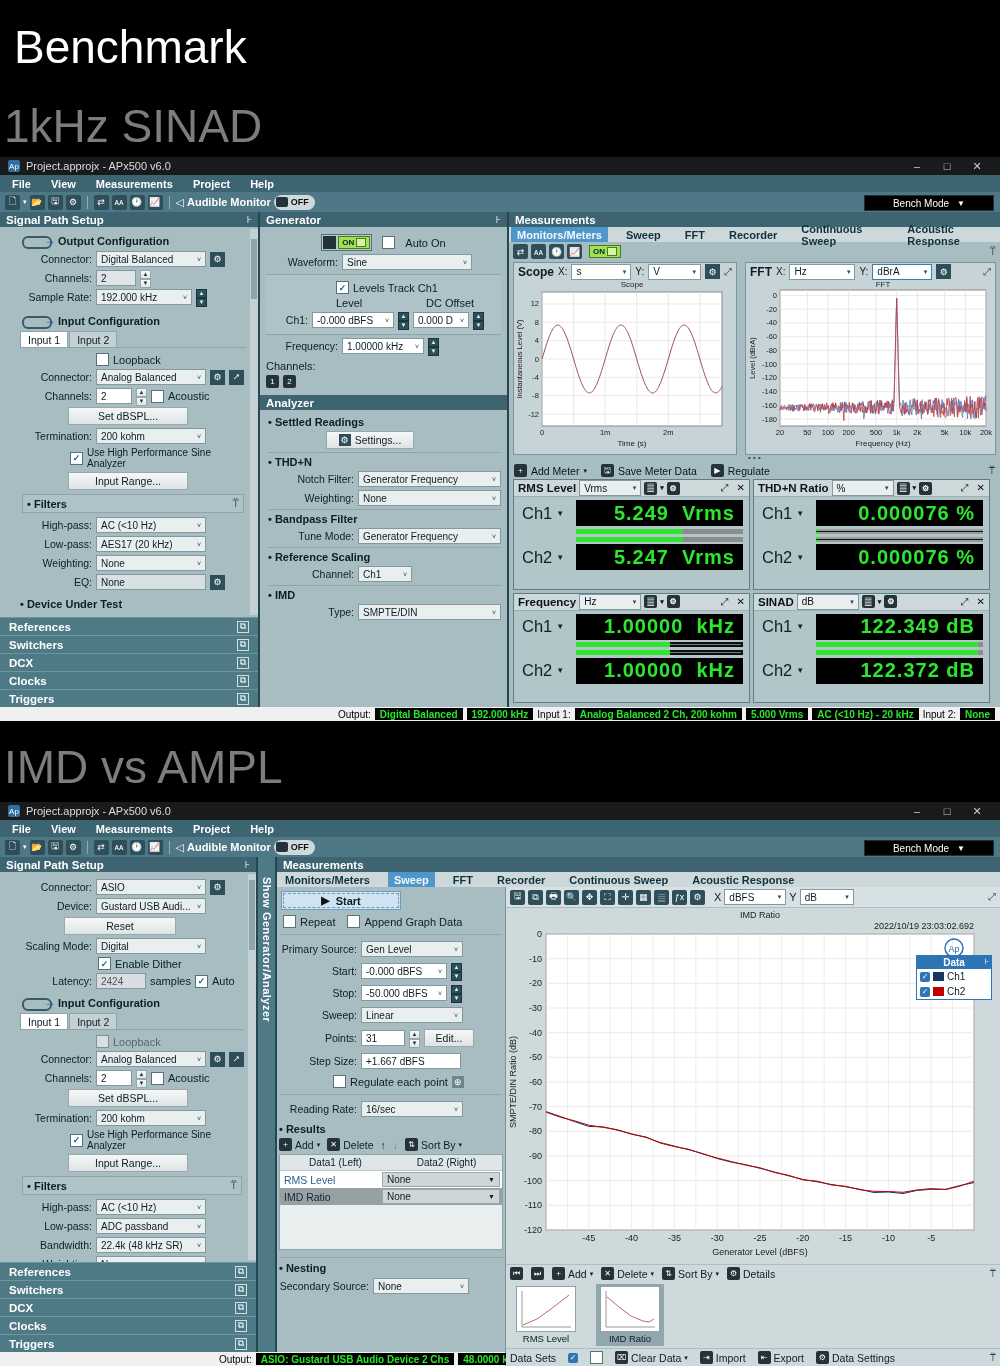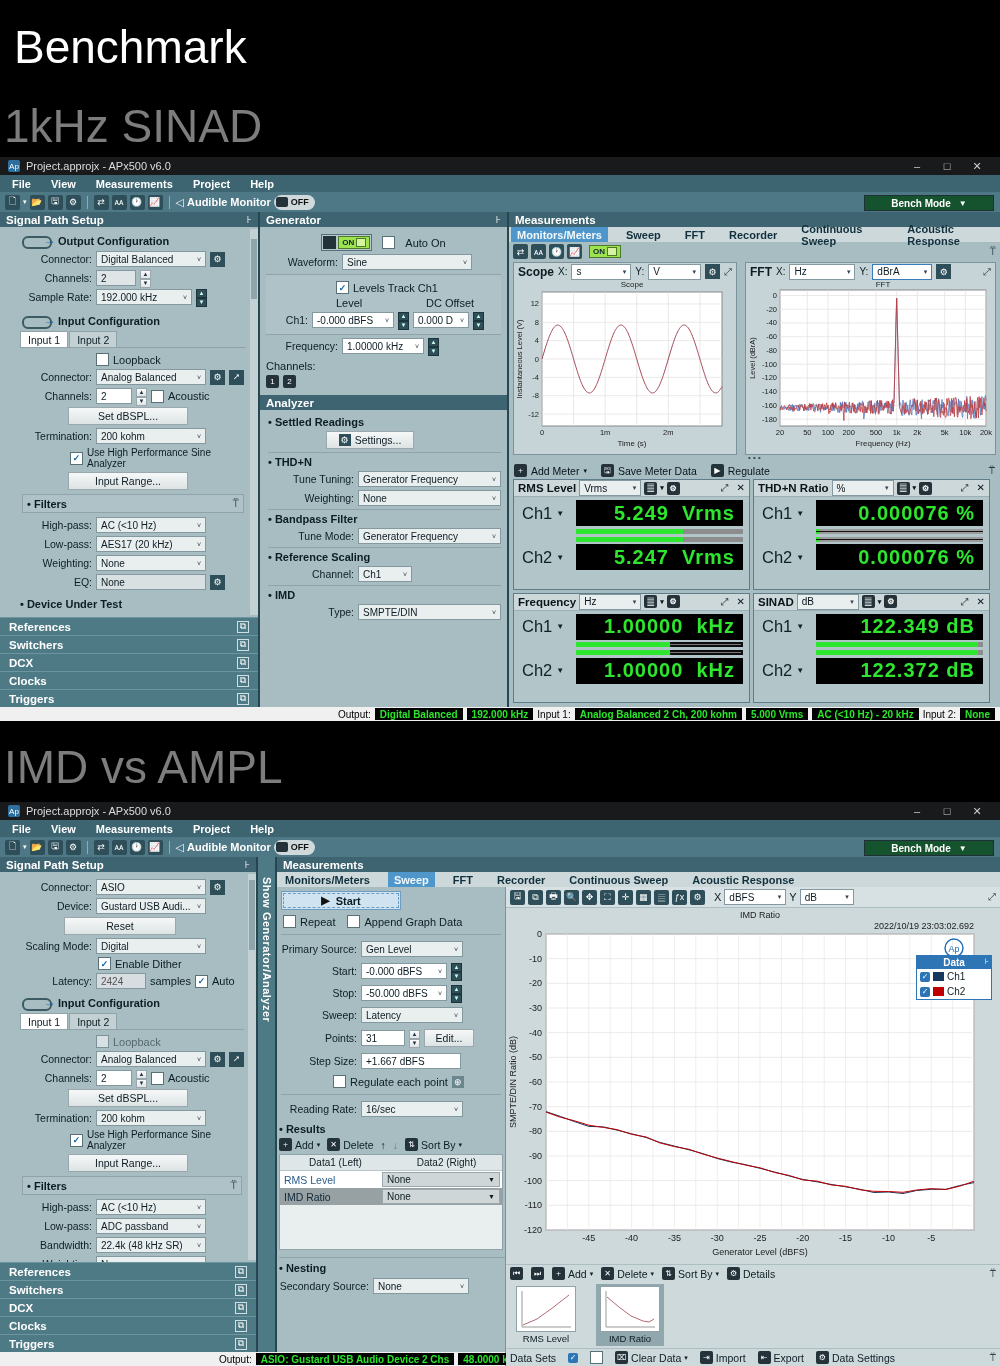--- a/index.html
+++ b/index.html
@@ -13,21 +13,21 @@
   .tbar{height:18px;background:#191a1c;color:#ddd;display:flex;align-items:center;padding:0 8px;gap:6px;font-size:11px;}
   .applogo{width:12px;height:12px;background:#2f6f9f;color:#fff;font-size:8px;display:flex;align-items:center;justify-content:center;border-radius:2px;}
   .winbtns{margin-left:auto;display:flex;gap:0;color:#ccc;}
   .winbtns span{width:30px;text-align:center;font-size:11px;}
   .menubar{height:17px;background:#3c6471;display:flex;align-items:center;gap:20px;color:#fff;font-weight:bold;padding:0 12px;font-size:11px;}
   .toolbar{height:20px;background:#4e7885;display:flex;align-items:center;gap:3px;padding:0 5px;position:relative;color:#fff;}
   .ticon{width:15px;height:15px;background:#2e4f59;color:#fff;display:flex;align-items:center;justify-content:center;font-size:9px;border-radius:2px;flex:0 0 auto;}
   .tsep{width:1px;height:13px;background:#8fabb4;margin:0 3px;}
   .offpill{background:#cfd8da;border-radius:8px;height:13px;display:flex;align-items:center;padding:1px 6px 1px 2px;color:#111;font-size:9px;font-weight:bold;gap:3px;}
   .offknob{width:12px;height:10px;background:#24333a;border-radius:2px;}
-  .benchbtn{position:absolute;right:6px;top:3px;width:128px;height:14px;background:#14532d;color:#fff;font-weight:bold;display:flex;align-items:center;justify-content:center;gap:8px;font-size:10px;border:1px solid #1e2f36;text-align:center;}
+  .benchbtn{position:absolute;right:6px;top:3px;width:128px;height:14px;background:#000000;color:#fff;font-weight:normal;display:flex;align-items:center;justify-content:center;gap:8px;font-size:10px;border:1px solid #1e2f36;text-align:center;}
   .content{height:495px;display:flex;gap:2px;background:#274750;}
   .statusbar{height:14px;background:#f0f0f0;display:flex;align-items:center;gap:4px;padding:0 5px;font-size:10px;color:#000;justify-content:flex-end;}
   .badge{background:#000;color:#29e629;padding:0 5px;height:12px;display:flex;align-items:center;font-size:10px;font-weight:bold;white-space:nowrap;}
 
   .panel{background:#a7bdc2;display:flex;flex-direction:column;}
   .phead{height:15px;background:#3d6470;color:#fff;font-weight:bold;padding:0 6px;display:flex;align-items:center;font-size:11.5px;flex:0 0 auto;}
   .phead .pin{margin-left:auto;font-weight:normal;font-size:10px;}
   .pbody{flex:1;overflow:hidden;position:relative;padding:4px 6px 0 20px;}
   .frow{display:flex;align-items:center;margin:3px 0;gap:4px;}
   .flbl{width:72px;text-align:right;color:#0d1d24;flex:0 0 auto;font-size:10.5px;}
@@ -389,21 +389,21 @@
       <div style="padding:3px 6px;flex:1">
         <div class="secttl">• <span>Settled Readings</span></div>
         <div class="frow" style="margin-left:60px">
             <span class="btn" style="width:86px;gap:4px">
               <span class="gear" style="width:12px;height:12px">⚙</span>
               <span>Settings...</span>
             </span>
           </div>
         <div class="secttl" style="border-top:1px solid #8fa3a9;padding-top:3px">• <span>THD+N</span></div>
         <div class="frow">
-            <span class="flbl" style="width:88px">Tune Tuning:</span>
+            <span class="flbl" style="width:88px">Notch Filter:</span>
             <span class="dd" style="flex:1">
               <span>Generator Frequency</span>
               <span class="car">˅</span>
             </span>
           </div>
         <div class="frow">
             <span class="flbl" style="width:88px">Weighting:</span>
             <span class="dd" style="flex:1">
               <span>None</span>
               <span class="car">˅</span>
@@ -981,21 +981,21 @@
                 <span class="car">˅</span>
               </span>
               <span class="sp spb">
                 <i>▲</i>
                 <i>▼</i>
               </span>
             </div>
           <div class="frow">
               <span class="flbl" style="width:80px">Sweep:</span>
               <span class="dd" style="width:92px">
-                <span>Latency</span>
+                <span>Linear</span>
                 <span class="car">˅</span>
               </span>
             </div>
           <div class="frow">
               <span class="flbl" style="width:80px">Points:</span>
               <span class="txtin" style="width:34px">31</span>
               <span class="sp">
                 <i>▲</i>
                 <i>▼</i>
               </span>

